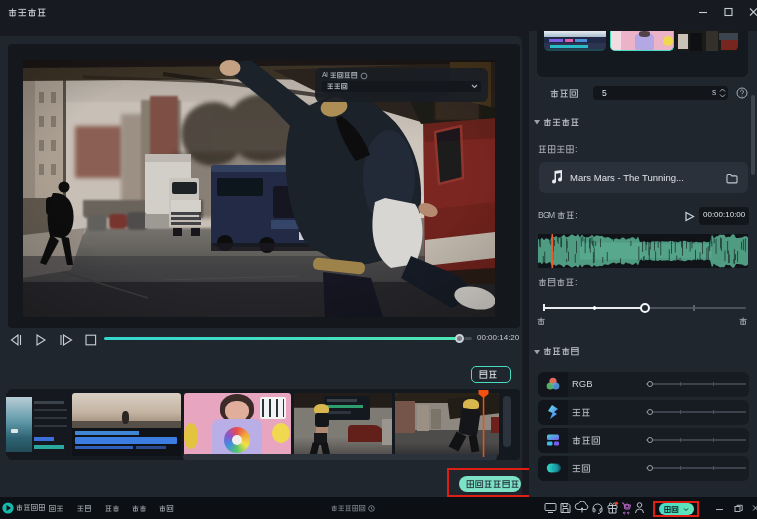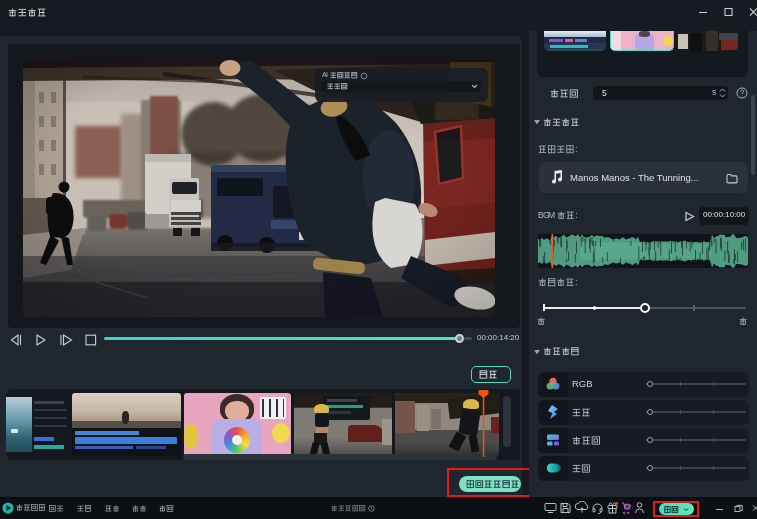--- a/index.html
+++ b/index.html
@@ -420,21 +420,21 @@
       <rect x="1.2" y="0.8" width="7.6" height="8.4" fill="none"></rect>
       <path d="M1.2,5h7.6"></path>
       <path d="M5,0.8v8.4"></path>
     </g>
     <text x="36.72" y="7.14" font-family="Liberation Sans,sans-serif" font-size="9.2" fill="#b8bec5" opacity="0.9500000000000001">:</text>
   </svg>
 <div style="position:absolute;left:539px;top:161.5px;width:209px;height:31px;background:#2a313a;border-radius:6px;"></div>
 <svg style="position:absolute;left:551px;top:170px" width="13" height="14" viewBox="0 0 13 14" fill="#e8ecf0">
     <path d="M3.5,1 L11,0 V9.5 a2,2 0 1 1 -1.5,-1.9 V3 L5,3.8 V11.5 a2,2 0 1 1 -1.5,-1.9 Z"></path>
   </svg>
-<div style="position:absolute;left:570px;top:172.5px;font-weight:normal;font-size:9.5px;font-family:'Liberation Sans',sans-serif;line-height:1.1;color:#dde2e8;white-space:nowrap;letter-spacing:0">Manos Manos - The Tunning...</div>
+<div style="position:absolute;left:570px;top:172.5px;font-weight:normal;font-size:9.5px;font-family:'Liberation Sans',sans-serif;line-height:1.1;color:#dde2e8;white-space:nowrap;letter-spacing:0">Mars Mars - The Tunning...</div>
 <svg style="position:absolute;left:726px;top:173px" width="12" height="11" viewBox="0 0 12 11" fill="none" stroke="#c3c9d0" stroke-width="1.1">
     <path d="M1,2.5 a1,1 0 0 1 1,-1 h2.6 l1.2,1.4 h4.2 a1,1 0 0 1 1,1 v5 a1,1 0 0 1 -1,1 h-8 a1,1 0 0 1 -1,-1 Z"></path>
   </svg>
 <svg style="position:absolute;left:538px;top:211px;overflow:visible" width="15" height="8" viewBox="0 0 14.88 8">
     <text x="0.00" y="6.72" font-family="Liberation Sans,sans-serif" font-size="8.6" fill="#b8bec5" opacity="0.9500000000000001">B</text>
     <text x="4.96" y="6.72" font-family="Liberation Sans,sans-serif" font-size="8.6" fill="#b8bec5" opacity="0.9500000000000001">G</text>
     <text x="9.92" y="6.72" font-family="Liberation Sans,sans-serif" font-size="8.6" fill="#b8bec5" opacity="0.9500000000000001">M</text>
   </svg>
 <svg style="position:absolute;left:557px;top:211px;overflow:visible" width="21" height="8.5" viewBox="0 0 21.25 8.5">
     <g transform="translate(0.00,0) scale(0.8500)" stroke="#b8bec5" stroke-width="1.01" fill="none" opacity="0.9">

